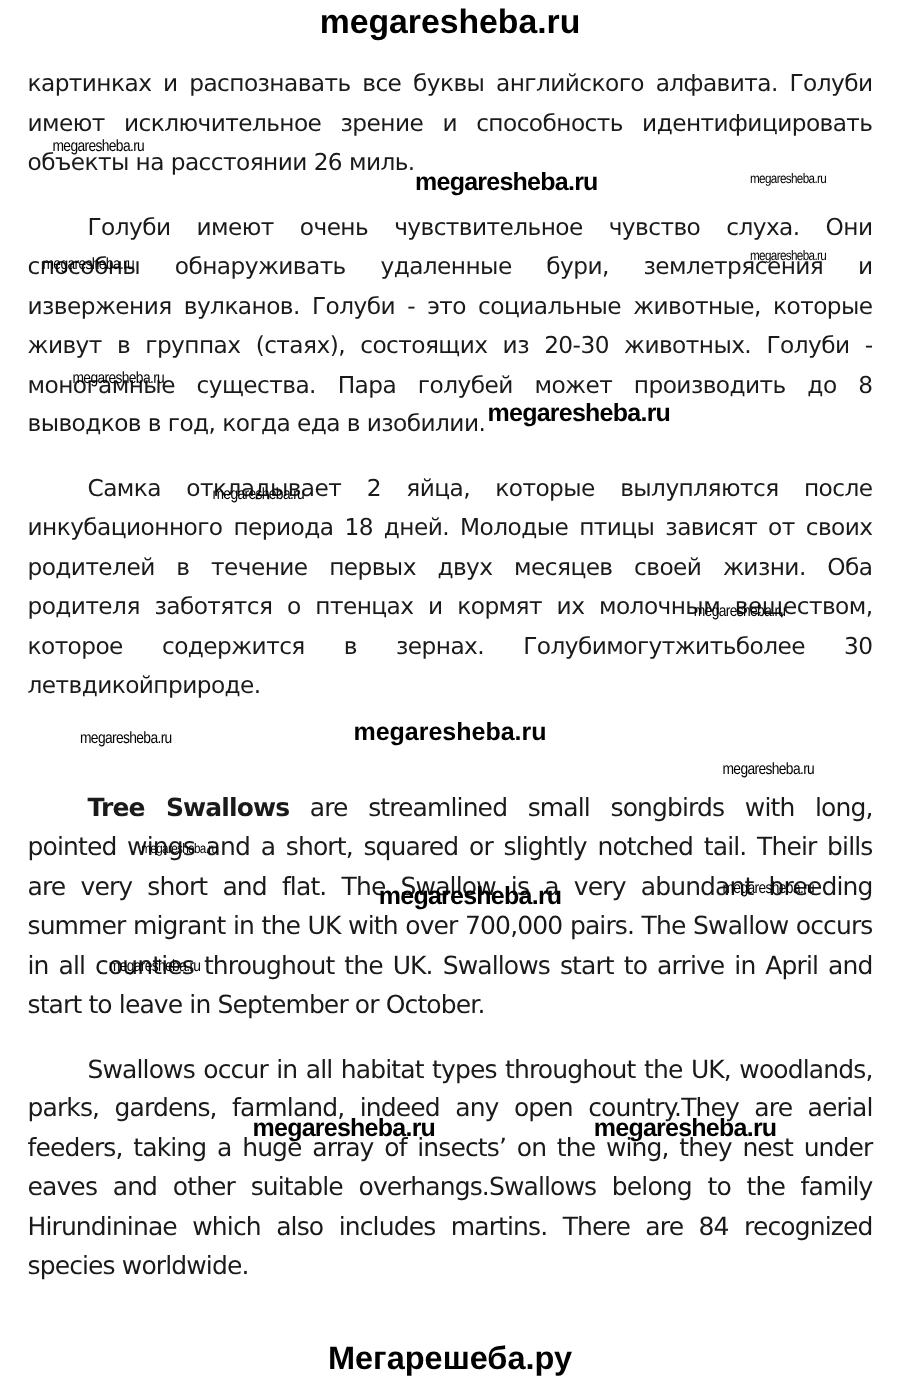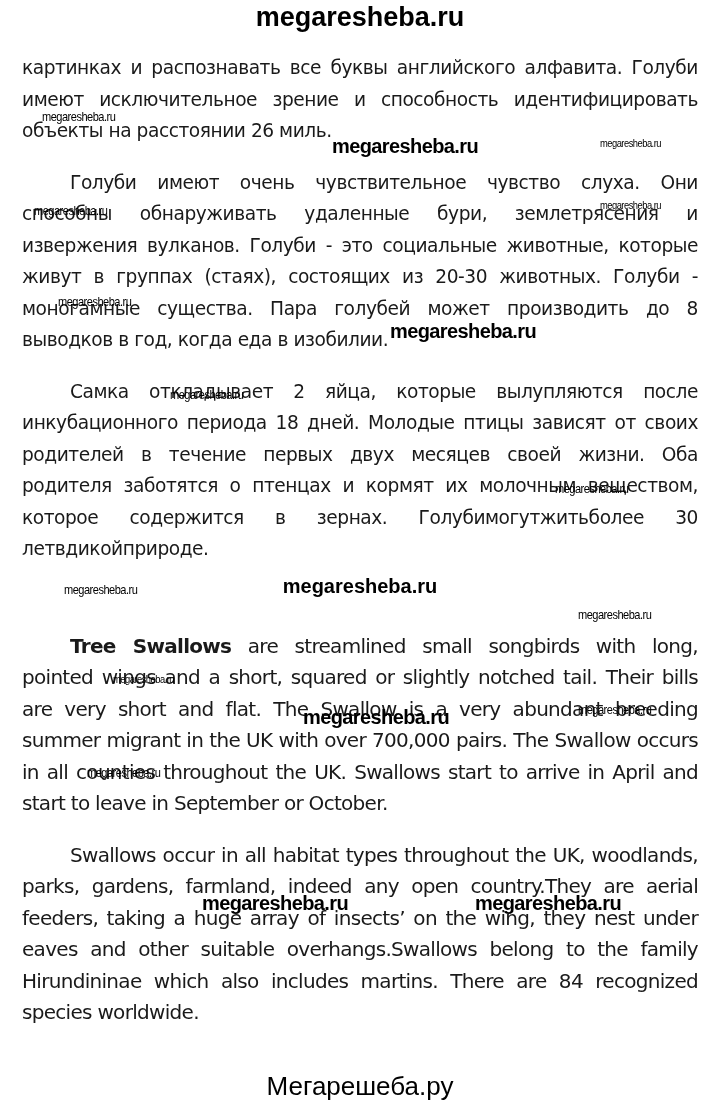--- a/index.html
+++ b/index.html
@@ -71,21 +71,21 @@
     .wm.small { font-size: 13px; line-height: 14px; transform: scaleX(0.85); transform-origin: left top; }
     .wm.tiny { font-size: 11px; line-height: 12px; transform: scaleX(0.85); transform-origin: left top; }
     .wm.big { font-size: 20px; font-weight: bold; line-height: 22px; }
     .footer-brand {
       position: absolute;
       left: 0;
       top: 1070px;
       width: 720px;
       text-align: center;
       font-family: "Liberation Sans", sans-serif;
-      font-weight: normal;
+      font-weight: bold;
       font-size: 26px;
       line-height: 32px;
       color: #000;
     }
   </style>
 </head>
 <body>
 
 <div class="site-header">megaresheba.ru</div>
 

